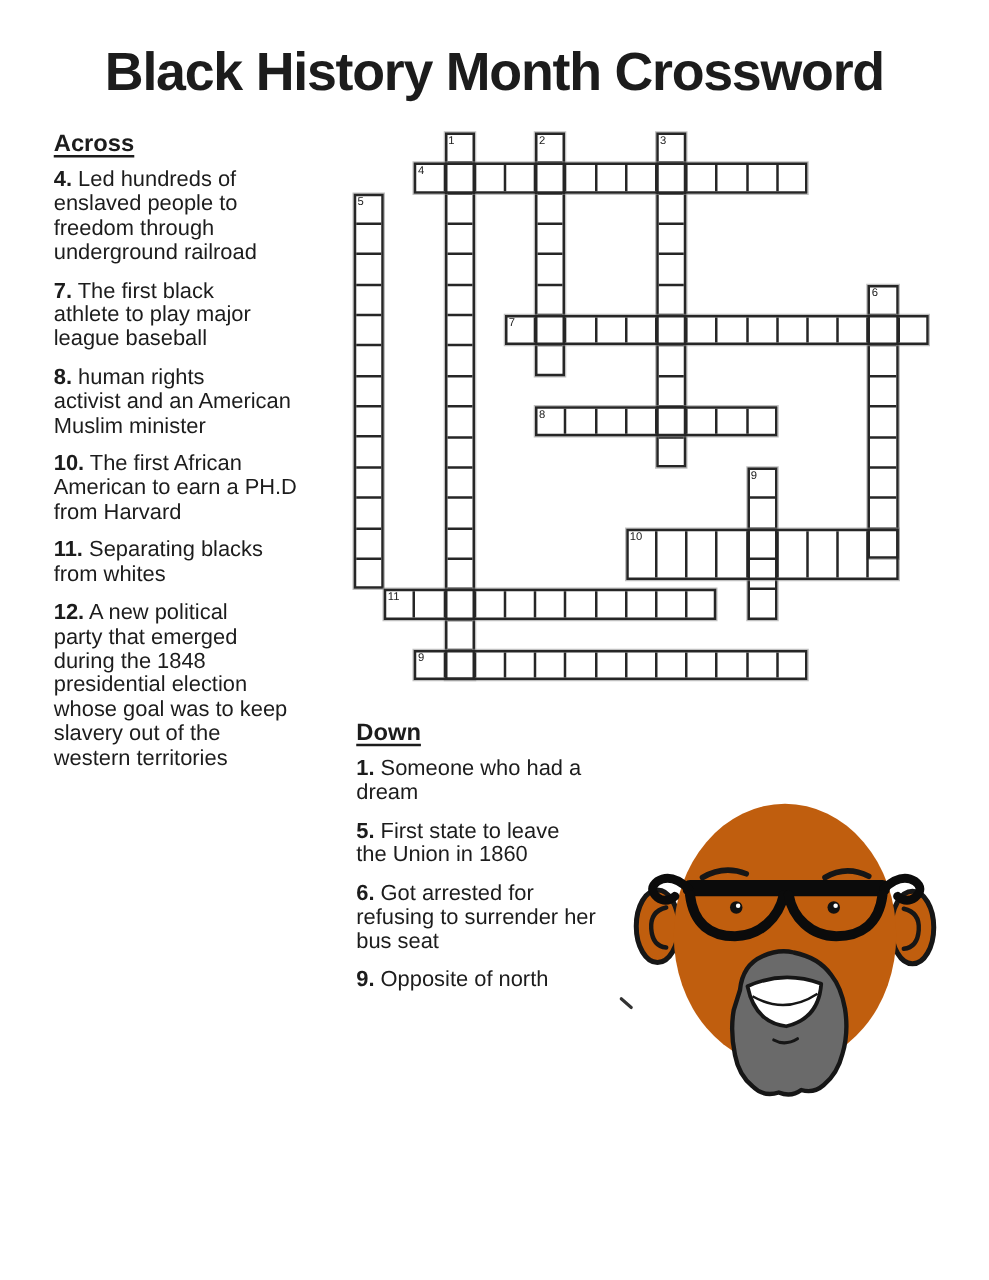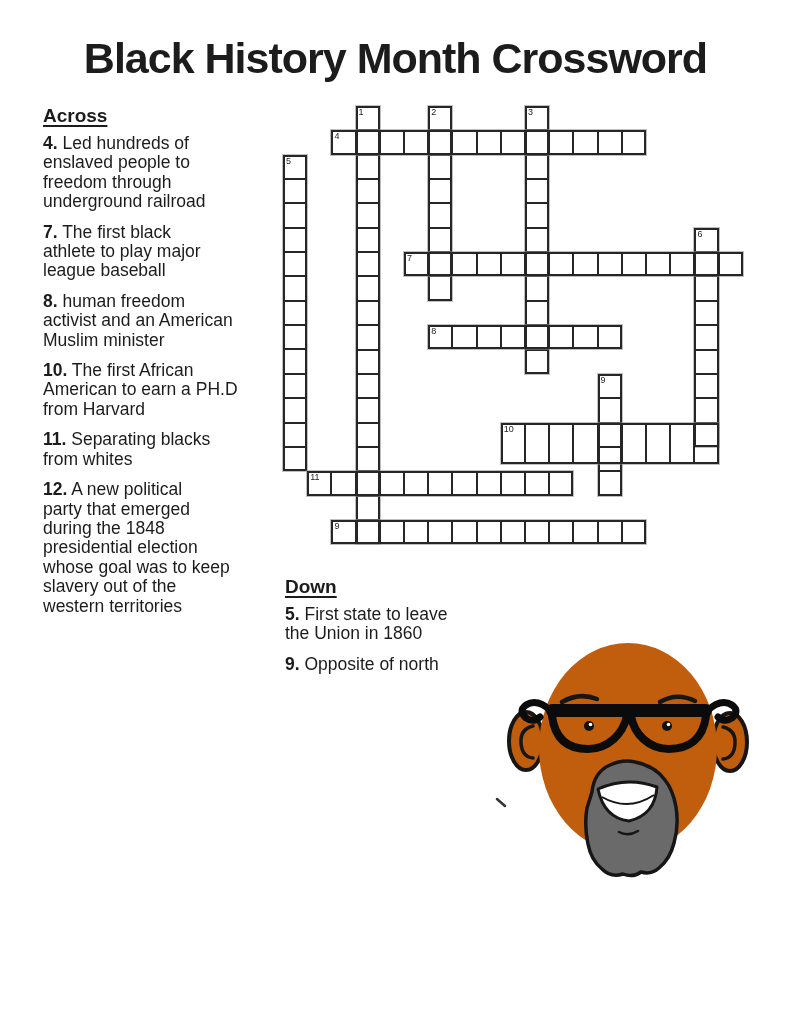--- a/index.html
+++ b/index.html
@@ -43,21 +43,21 @@
   <div class="section across-sec">
     <div class="sec-head">Across</div>
     <div id="across-clues">
         <div class="clue"><span class="cnum">4.</span><span class="ctext"> Led hundreds of
 enslaved people to
 freedom through
 underground railroad</span></div>
         <div class="clue"><span class="cnum">7.</span><span class="ctext"> The first black
 athlete to play major
 league baseball</span></div>
-        <div class="clue"><span class="cnum">8.</span><span class="ctext"> human freedom
+        <div class="clue"><span class="cnum">8.</span><span class="ctext"> human rights
 activist and an American
 Muslim minister</span></div>
         <div class="clue"><span class="cnum">10.</span><span class="ctext"> The first African
 American to earn a PH.D
 from Harvard</span></div>
         <div class="clue"><span class="cnum">11.</span><span class="ctext"> Separating blacks
 from whites</span></div>
         <div class="clue"><span class="cnum">12.</span><span class="ctext"> A new political
 party that emerged
 during the 1848
@@ -355,22 +355,27 @@
         <div class="sep sep-v" style="left: 263.2px;"></div>
         <div class="cell" style="left: 288.4px; top: -2px; width: 24.2px; height: 24.35px;"></div>
         <div class="sep sep-v" style="left: 287.4px;"></div>
         <span class="wnum">9</span>
       </div>
     </div>
 
   <div class="section down-sec">
     <div class="sec-head">Down</div>
     <div id="down-clues">
+        <div class="clue"><span class="cnum">1.</span><span class="ctext"> Someone who had a
+dream</span></div>
         <div class="clue"><span class="cnum">5.</span><span class="ctext"> First state to leave
 the Union in 1860</span></div>
+        <div class="clue"><span class="cnum">6.</span><span class="ctext"> Got arrested for
+refusing to surrender her
+bus seat</span></div>
         <div class="clue"><span class="cnum">9.</span><span class="ctext"> Opposite of north</span></div>
       </div>
   </div>
 
   <svg class="face" width="270" height="270" viewBox="0 0 270 270" xmlns="http://www.w3.org/2000/svg">
 
     <ellipse cx="31" cy="119" rx="17" ry="29" fill="var(--skin)" stroke="var(--face-outline)" stroke-width="4"></ellipse>
     <ellipse cx="235" cy="120" rx="17" ry="29" fill="var(--skin)" stroke="var(--face-outline)" stroke-width="4"></ellipse>
 
     <ellipse cx="133" cy="126" rx="89" ry="105" fill="var(--skin)"></ellipse>

